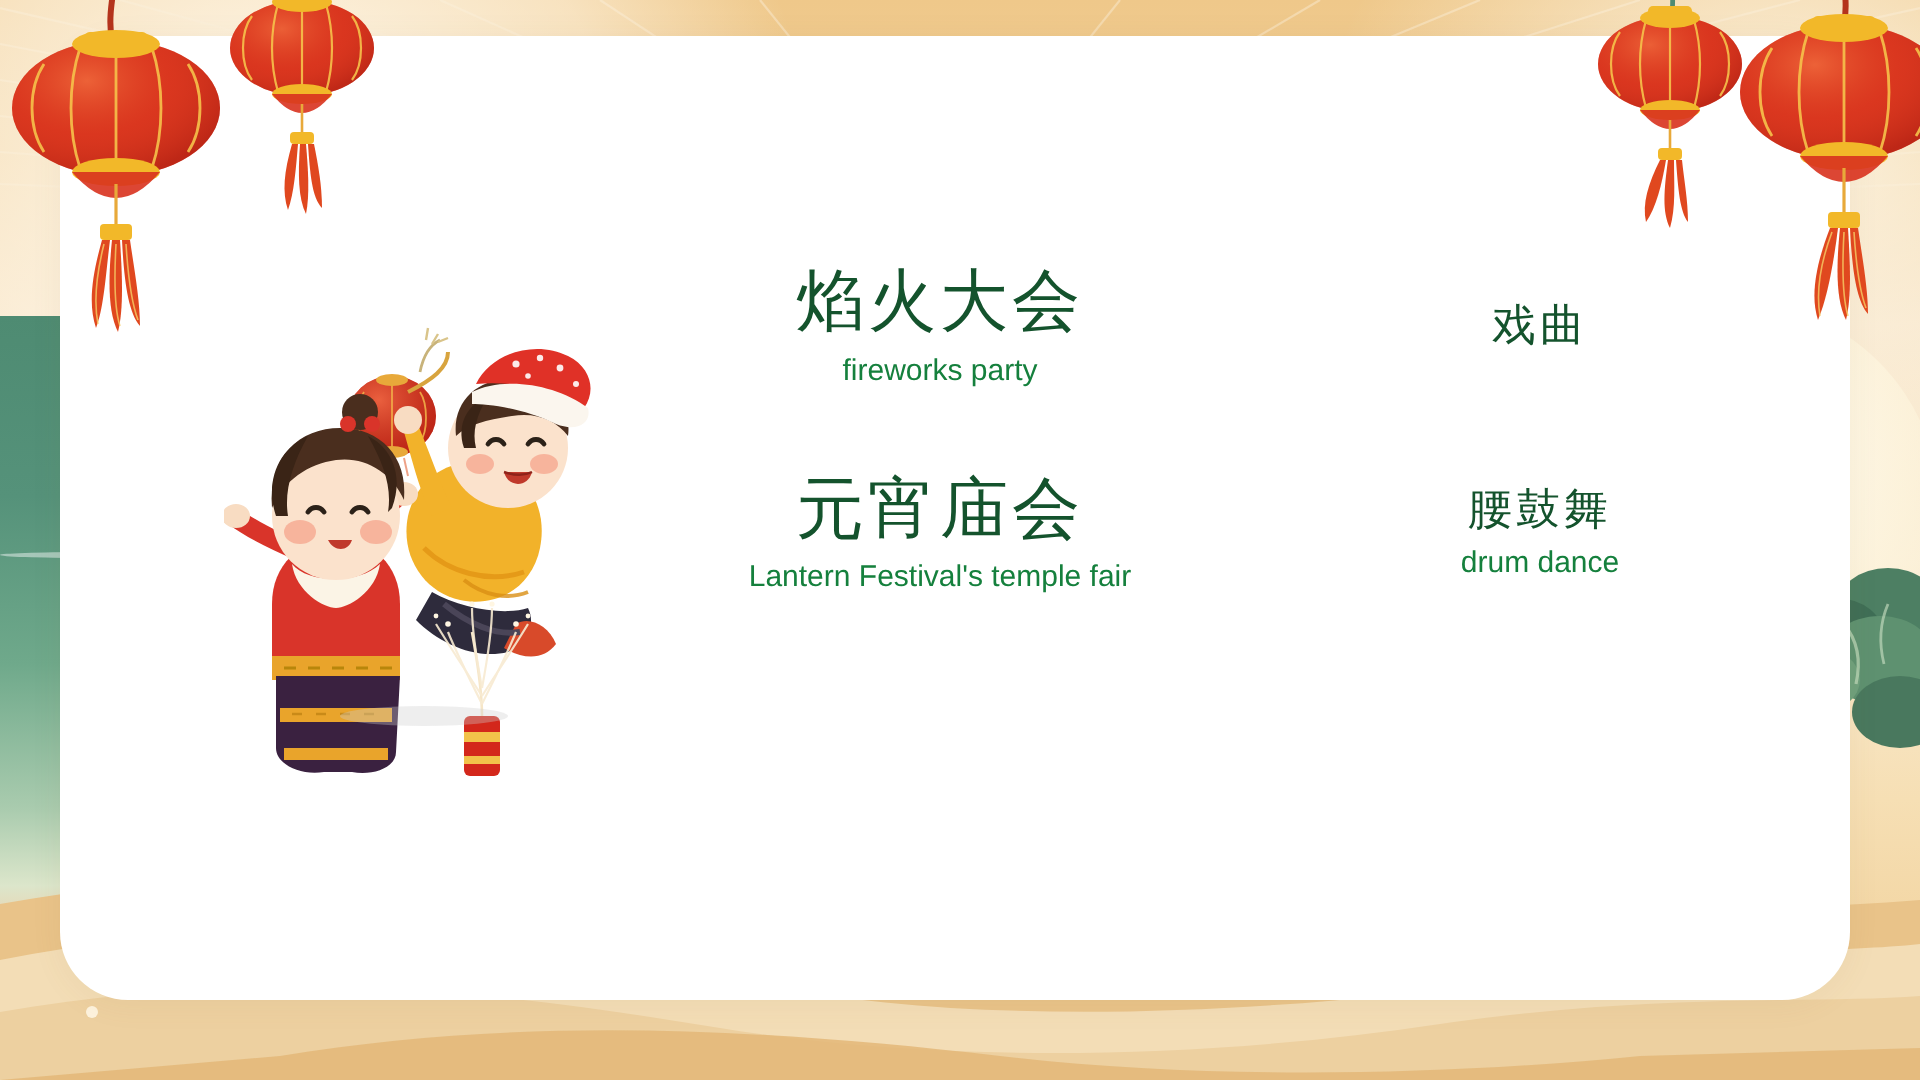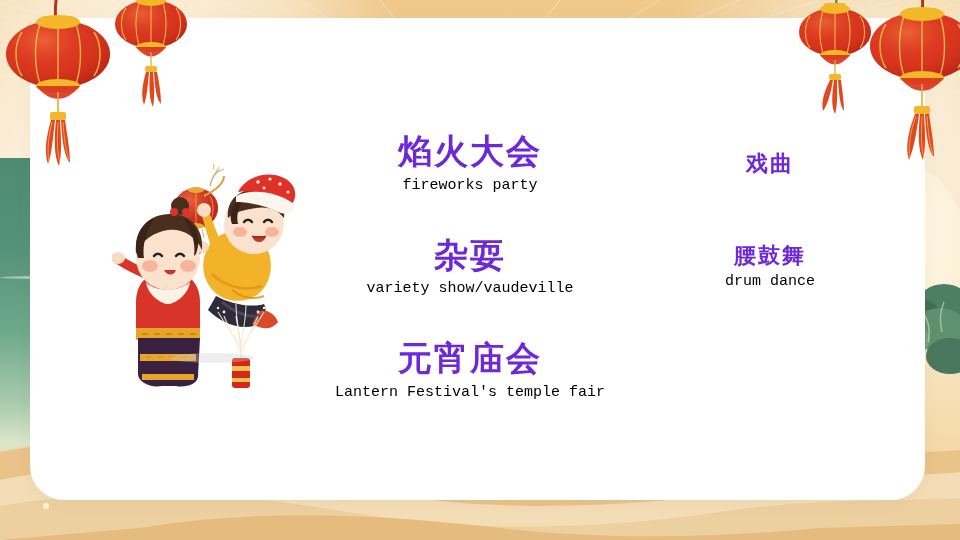--- a/index.html
+++ b/index.html
@@ -102,34 +102,34 @@
     left:310px; top:112px;
     width:600px; height:310px;
     display:grid;
     grid-template-columns:320px 280px;
     grid-template-rows:repeat(3, 1fr);
     align-items:center;
   }
   .item { text-align:center; }
 
   .item-cn {
-    color:#6d28d9;
+    color:#14532d;
     font-size:34px;
-    font-weight:700;
+    font-weight:400;
     line-height:1.16;
     letter-spacing:2px;
     font-family:"DejaVu Sans","Liberation Sans",sans-serif;
   }
   .item-en {
     margin-top:5px;
-    color:#000000;
+    color:#15803d;
     font-size:15px;
     font-weight:400;
     line-height:1.2;
-    font-family:Liberation Mono, monospace;
+    font-family:Liberation Sans, sans-serif;
   }
   .col-right .item-cn { font-size:22px; }
 </style>
 </head>
 <body>
 
 <div id="slide">
 
   <div class="bg-layer bg-base"></div>
   <div class="bg-haze-tl"></div>
@@ -469,31 +469,27 @@
 
     <div class="item col-left">
       <div class="item-cn">焰火大会</div>
       <div class="item-en">fireworks party</div>
     </div>
 
     <div class="item col-right">
       <div class="item-cn">戏曲</div>
     </div>
 
+
     <div class="item col-left">
-      <div class="item-cn">杂耍</div>
-      <div class="item-en">variety show/vaudeville</div>
+      <div class="item-cn">元宵庙会</div>
+      <div class="item-en">Lantern Festival's temple fair</div>
     </div>
 
     <div class="item col-right">
       <div class="item-cn">腰鼓舞</div>
       <div class="item-en">drum dance</div>
     </div>
 
-    <div class="item col-left">
-      <div class="item-cn">元宵庙会</div>
-      <div class="item-en">Lantern Festival's temple fair</div>
-    </div>
-
 
   </div>
 
 </div>
 
 </body></html>

